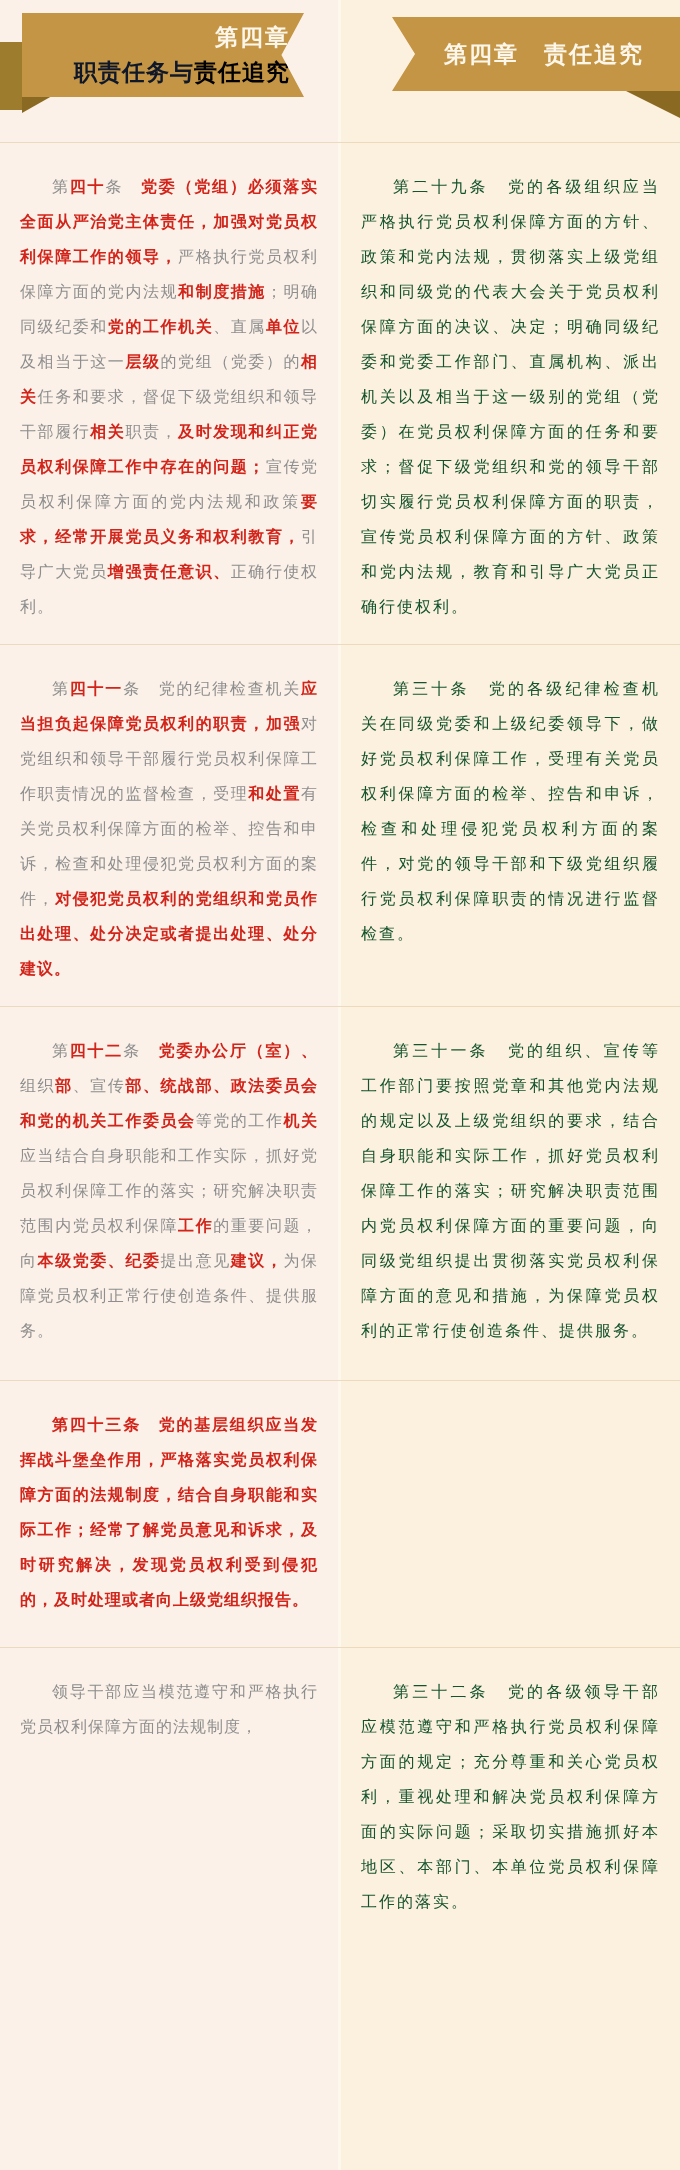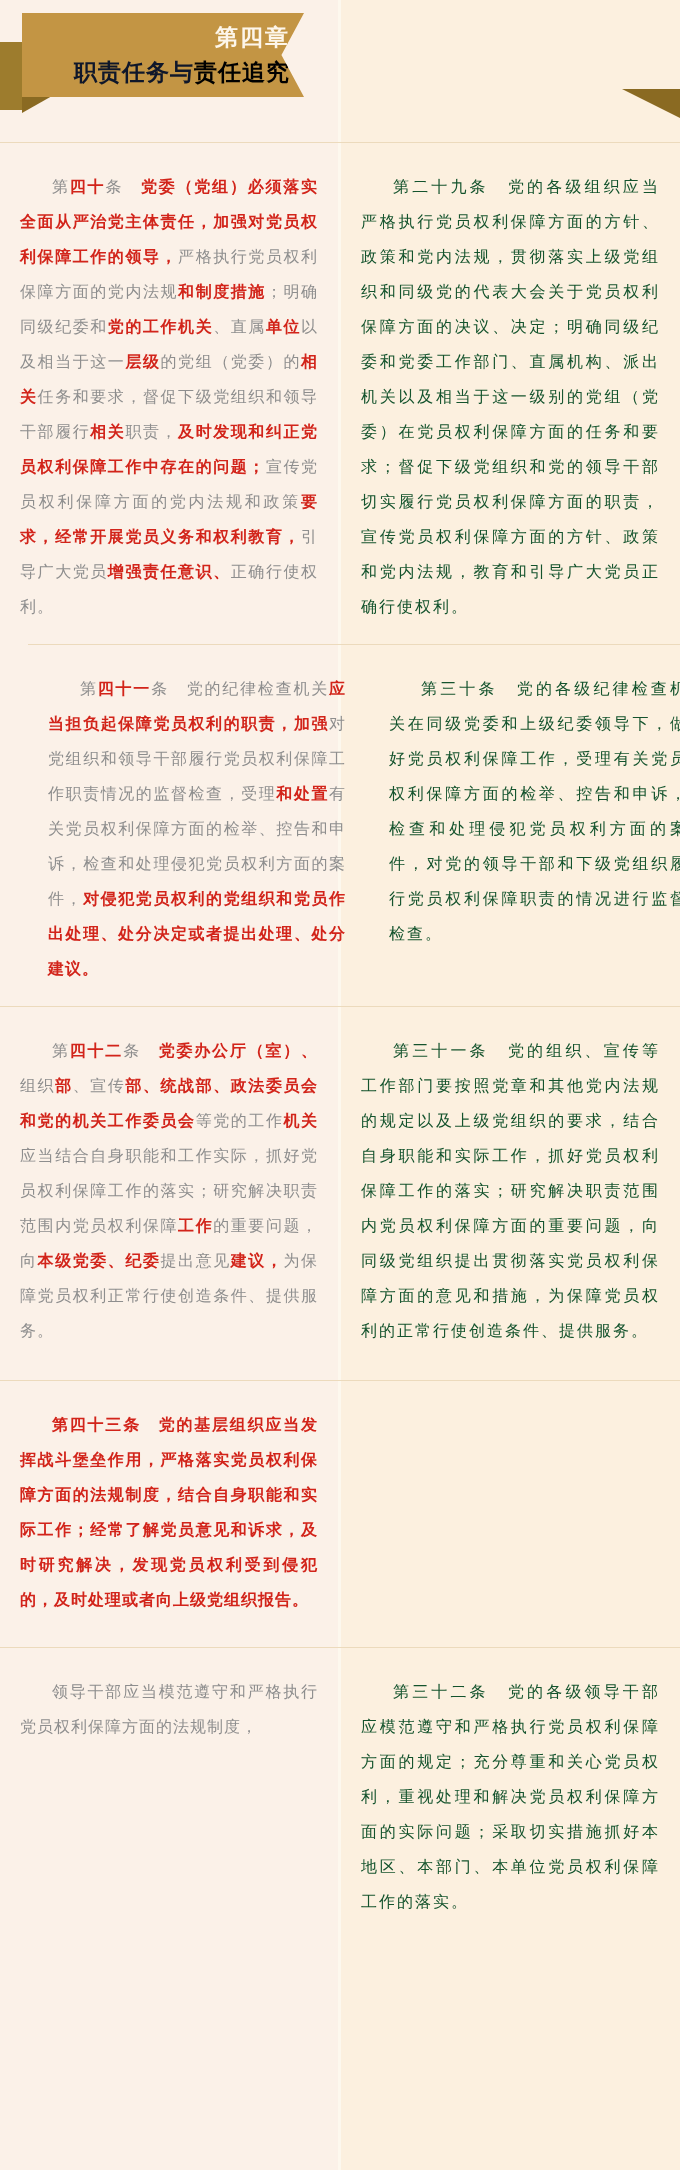--- a/index.html
+++ b/index.html
@@ -48,21 +48,21 @@
   .banner-right .br1{color:#fdf6ea;font-size:23px;font-weight:bold;letter-spacing:2px;white-space:nowrap;}
 
   
   #rows{position:relative;z-index:1;}
   .row{
     display:grid;
     grid-template-columns:338px 342px;
     border-top:1px solid #ecdabc;
   }
   .row:nth-child(1){min-height:494px;}
-  .row:nth-child(2){min-height:357px;margin-left:28px;}
+  .row:nth-child(2){min-height:357px;}
   .row:nth-child(3){min-height:373px;}
   .row:nth-child(4){min-height:266px;}
   .row:nth-child(5){min-height:533px;}
   .cell{padding:26px 20px 20px 20px;box-sizing:border-box;}
   .cell-right{padding-left:23px;}
   .para{
     margin:0;
     font-size:16px;
     line-height:35px;
     letter-spacing:1px;
@@ -86,20 +86,23 @@
     <div class="flap-left"></div>
     <div class="fold-left"></div>
     <div class="banner-left">
       <span class="bl1">第四章</span>
       <span class="bl2">
         <span class="hl">职责任务与</span><span class="wh">责任追究</span>
       </span>
     </div>
 
     <div class="fold-right"></div>
+    <div class="banner-right">
+      <span class="br1">第四章　责任追究</span>
+    </div>
   </div>
 
   <div id="rows">
       <div class="row">
         <div class="cell cell-left">
           <p class="para"><span class="seg seg-g">第</span><span class="seg seg-r">四十</span><span class="seg seg-g">条　</span><span class="seg seg-r">党委（党组）必须落实全面从严治党主体责任，加强对党员权利保障工作的领导，</span><span class="seg seg-g">严格执行党员权利保障方面的党内法规</span><span class="seg seg-r">和制度措施</span><span class="seg seg-g">；明确同级纪委和</span><span class="seg seg-r">党的工作机关</span><span class="seg seg-g">、直属</span><span class="seg seg-r">单位</span><span class="seg seg-g">以及相当于这一</span><span class="seg seg-r">层级</span><span class="seg seg-g">的党组（党委）的</span><span class="seg seg-r">相关</span><span class="seg seg-g">任务和要求，督促下级党组织和领导干部履行</span><span class="seg seg-r">相关</span><span class="seg seg-g">职责，</span><span class="seg seg-r">及时发现和纠正党员权利保障工作中存在的问题；</span><span class="seg seg-g">宣传党员权利保障方面的党内法规和政策</span><span class="seg seg-r">要求，经常开展党员义务和权利教育，</span><span class="seg seg-g">引导广大党员</span><span class="seg seg-r">增强责任意识、</span><span class="seg seg-g">正确行使权利。</span></p>
         </div>
         <div class="cell cell-right">
           <p class="para"><span class="seg seg-g">第二十九条　党的各级组织应当严格执行党员权利保障方面的方针、政策和党内法规，贯彻落实上级党组织和同级党的代表大会关于党员权利保障方面的决议、决定；明确同级纪委和党委工作部门、直属机构、派出机关以及相当于这一级别的党组（党委）在党员权利保障方面的任务和要求；督促下级党组织和党的领导干部切实履行党员权利保障方面的职责，宣传党员权利保障方面的方针、政策和党内法规，教育和引导广大党员正确行使权利。</span></p>
         </div>

